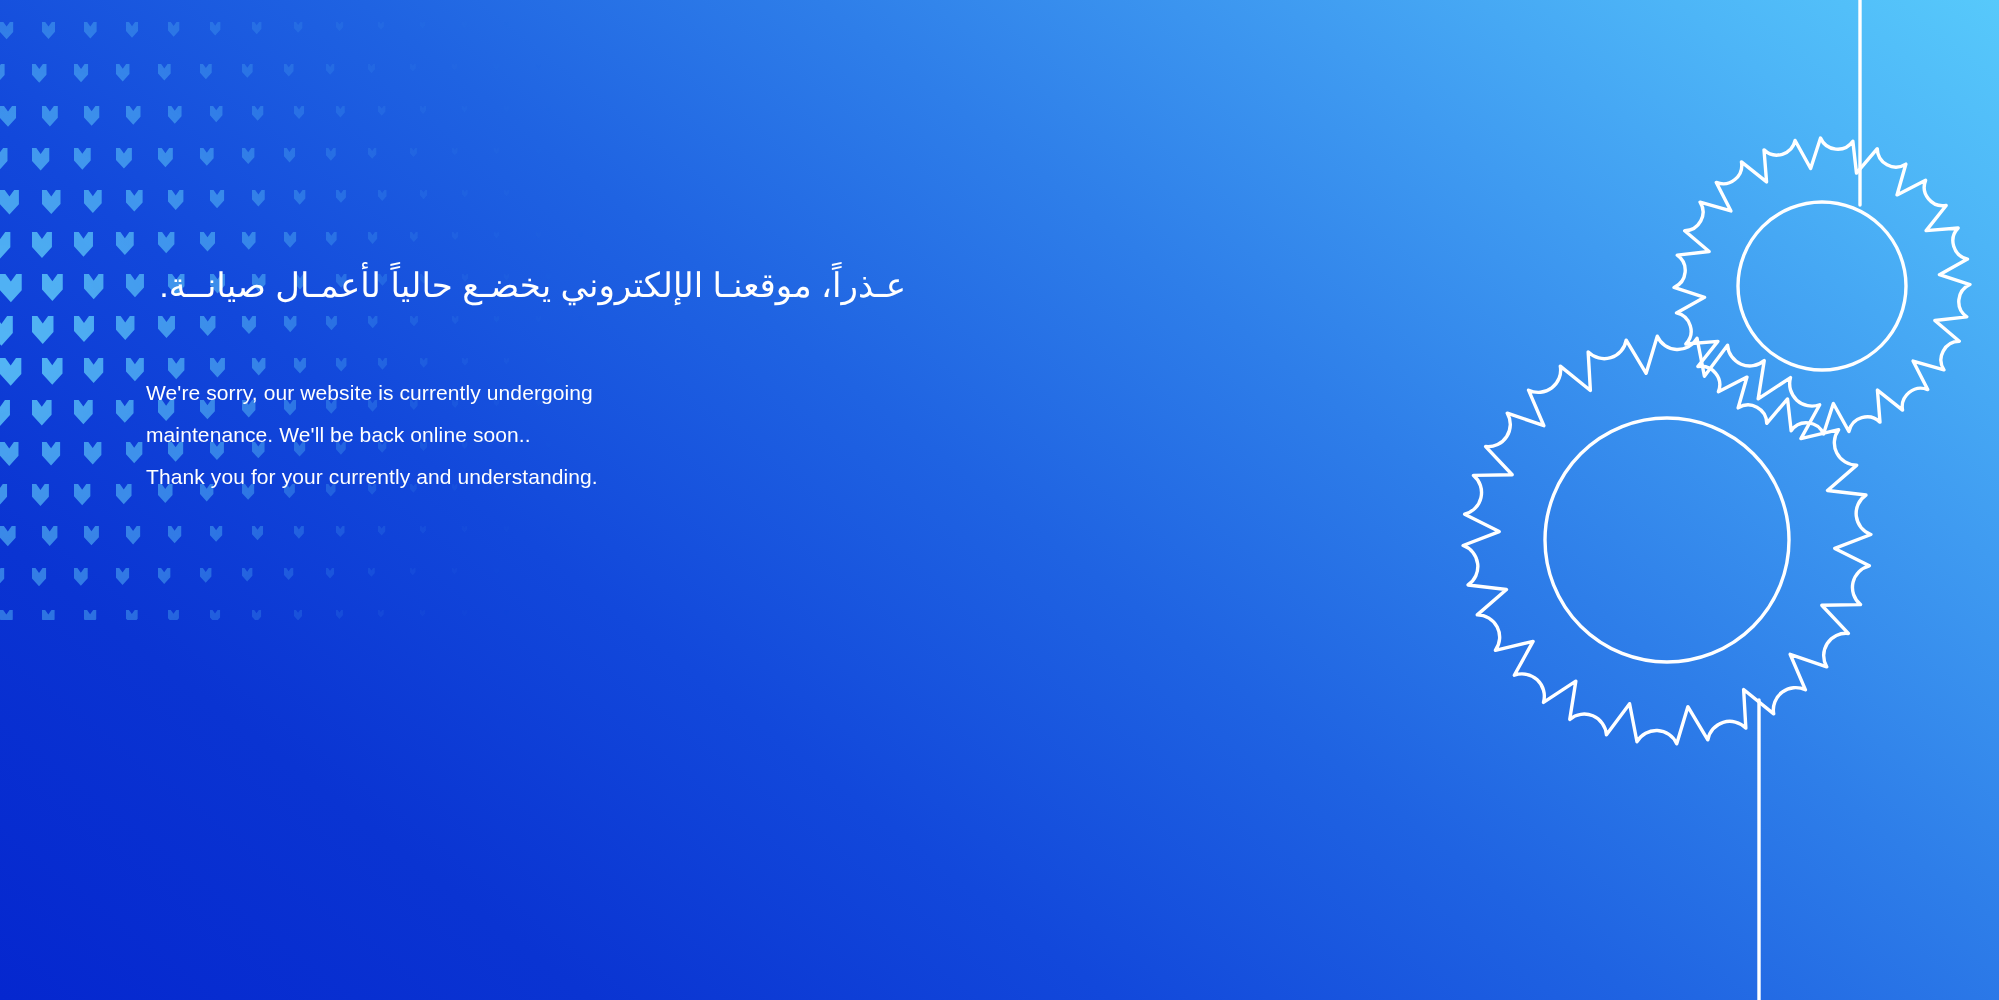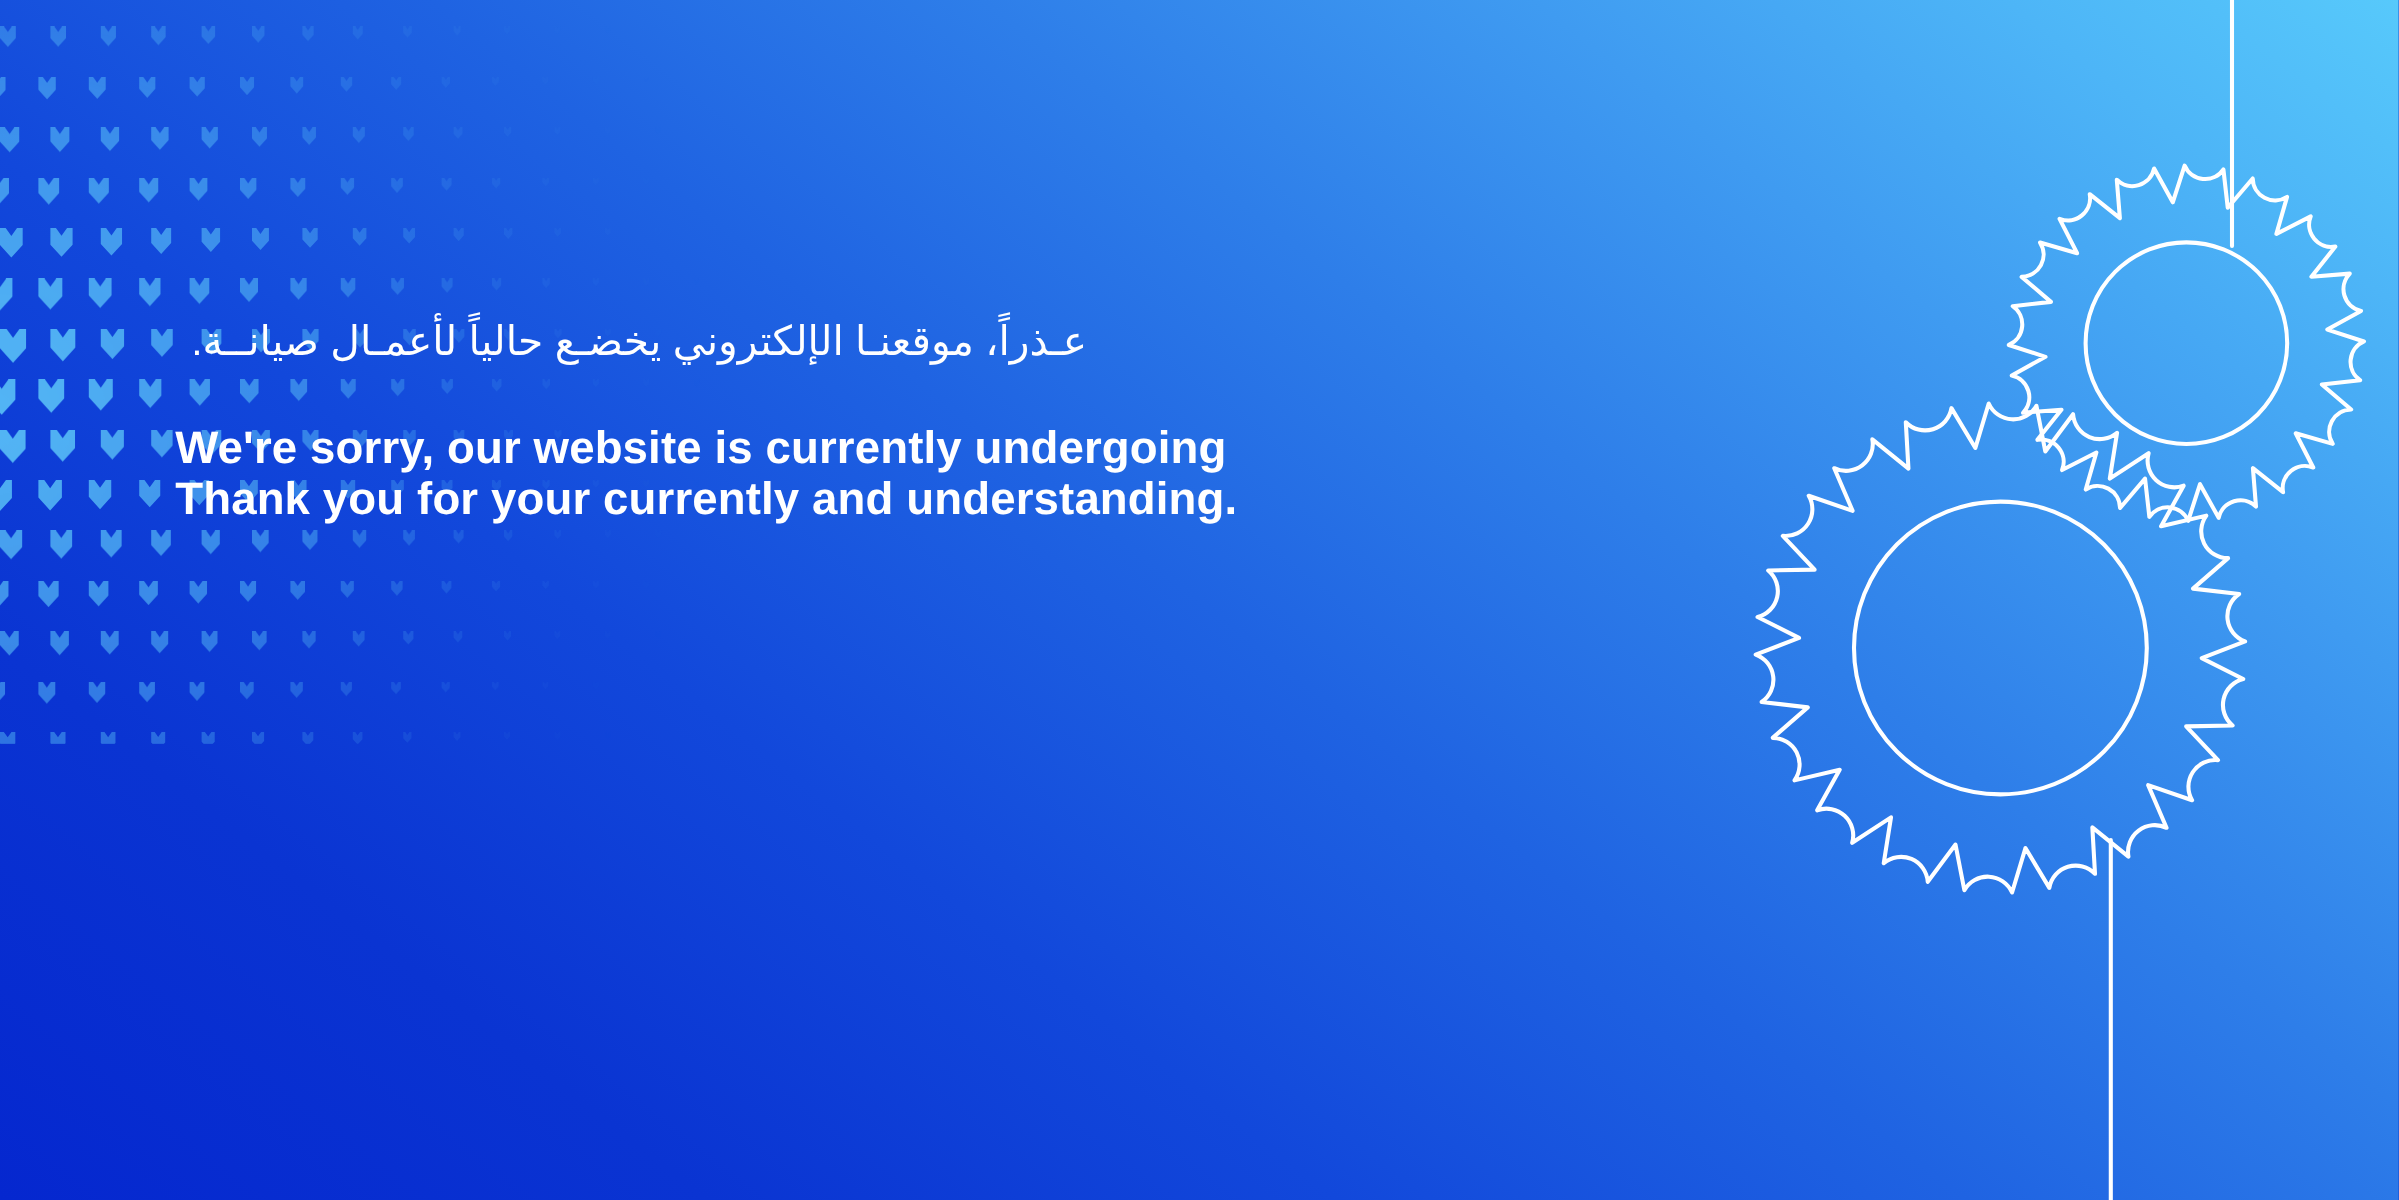--- a/index.html
+++ b/index.html
@@ -51,28 +51,28 @@
     text-align: right;
     color: #ffffff;
     font-size: 34px;
     line-height: 47px;
     font-weight: 500;
     letter-spacing: 0.2px;
     white-space: nowrap;
   }
 
   #arabic-message {
-    margin-bottom: 44px;
+    margin-bottom: 63px;
   }
 
   .en-line {
     color: #ffffff;
-    font-size: 38px;
+    font-size: 21px;
     line-height: 42px;
-    font-weight: 700;
+    font-weight: 400;
     letter-spacing: 0.1px;
     white-space: nowrap;
   }
 
   
   #gear-graphic {
     position: absolute;
     right: 0;
     top: 0;
     width: 760px;
@@ -344,20 +344,21 @@
   </svg>
 
   <div id="message-block">
 
     <div id="arabic-message">
       <div class="ar-line">عـذراً، موقعنـا الإلكتروني يخضـع حالياً لأعمـال صيانــة.</div>
     </div>
 
     <div id="english-message">
       <div class="en-line">We're sorry, our website is currently undergoing</div>
+      <div class="en-line">maintenance. We'll be back online soon..</div>
       <div class="en-line">Thank you for your currently and understanding.</div>
     </div>
 
   </div>
 
   <svg id="gear-graphic" viewBox="0 0 760 1000" xmlns="http://www.w3.org/2000/svg" aria-hidden="true">
     <g fill="none" stroke="#ffffff" stroke-width="3.4" stroke-linecap="round" stroke-linejoin="round">
 
       <path d="M 621 -10 L 621 205"></path>
 

